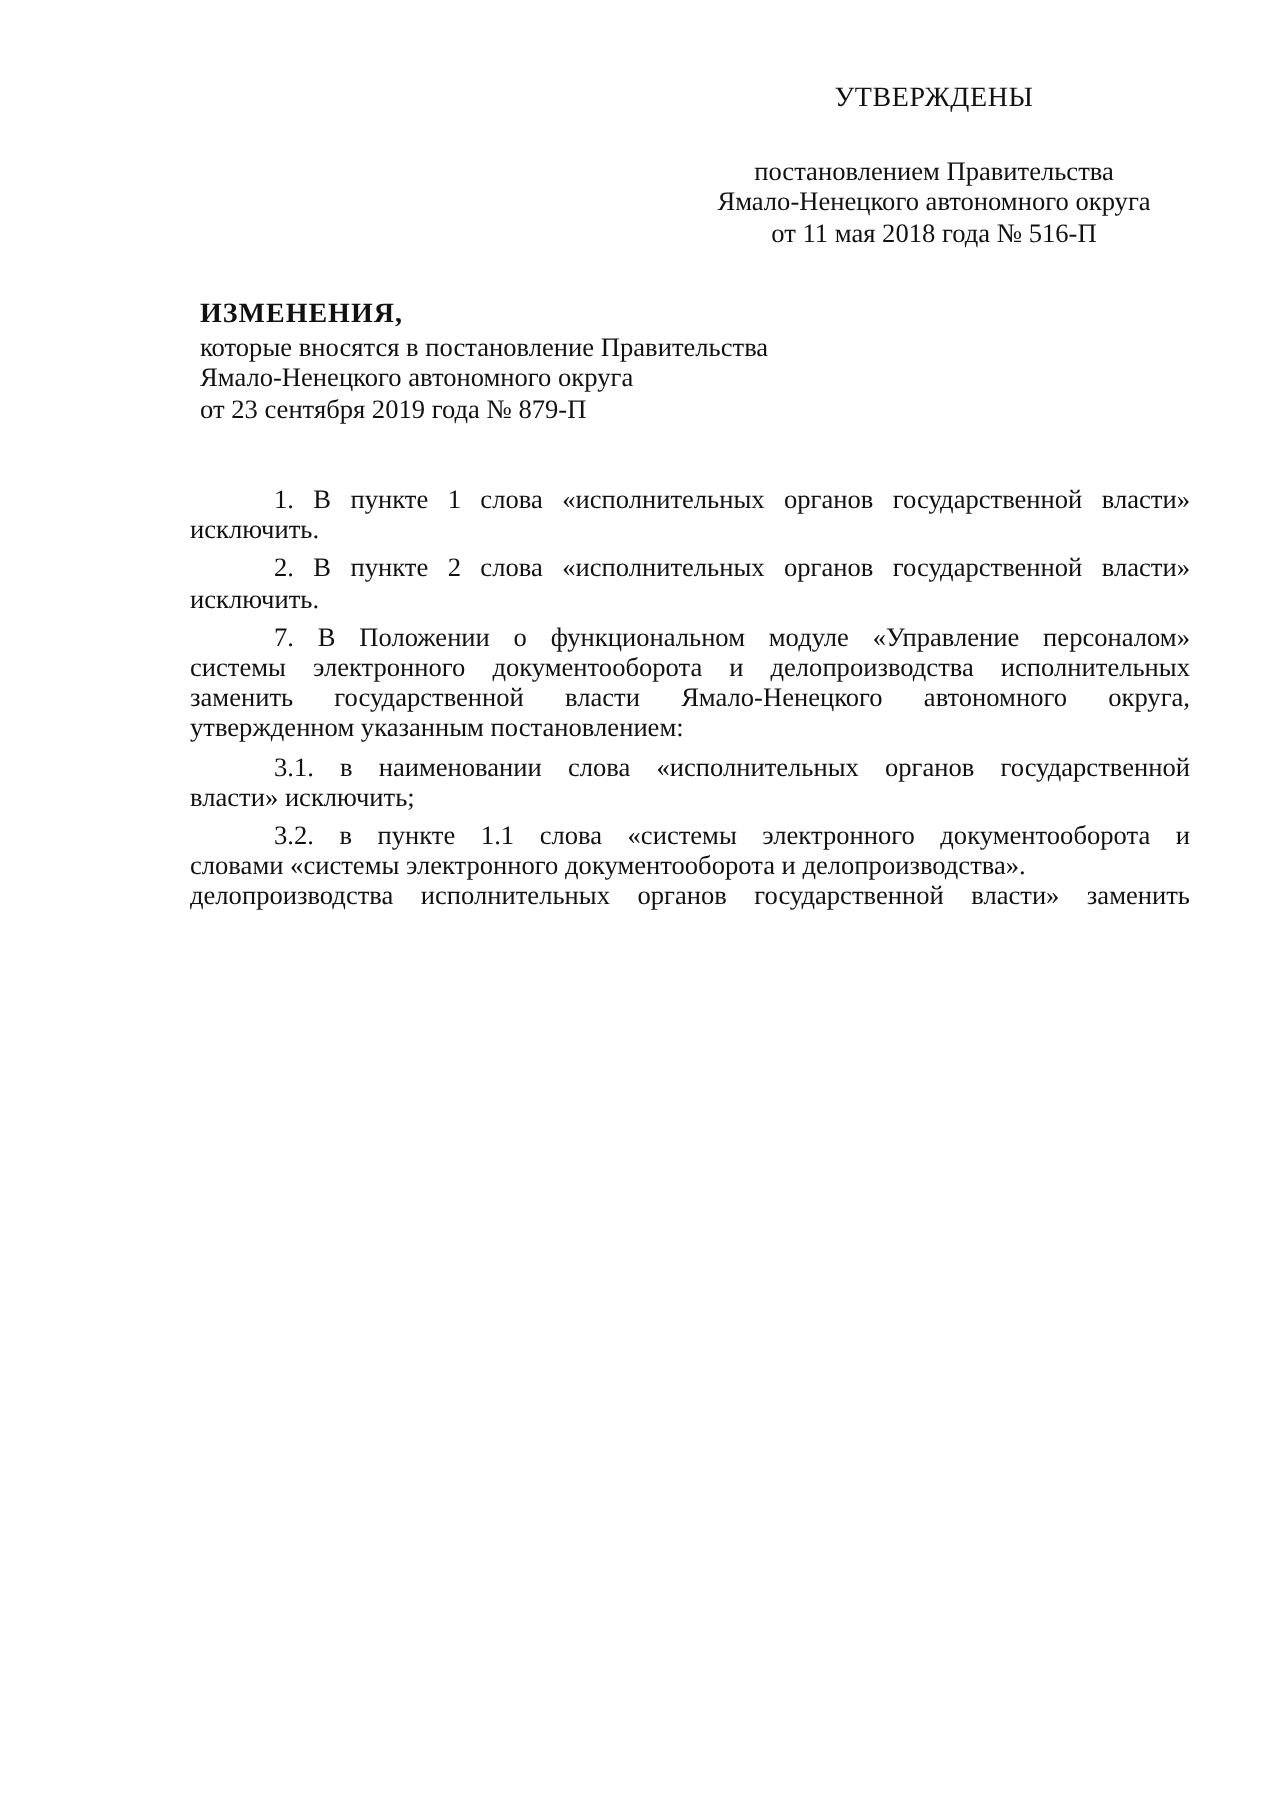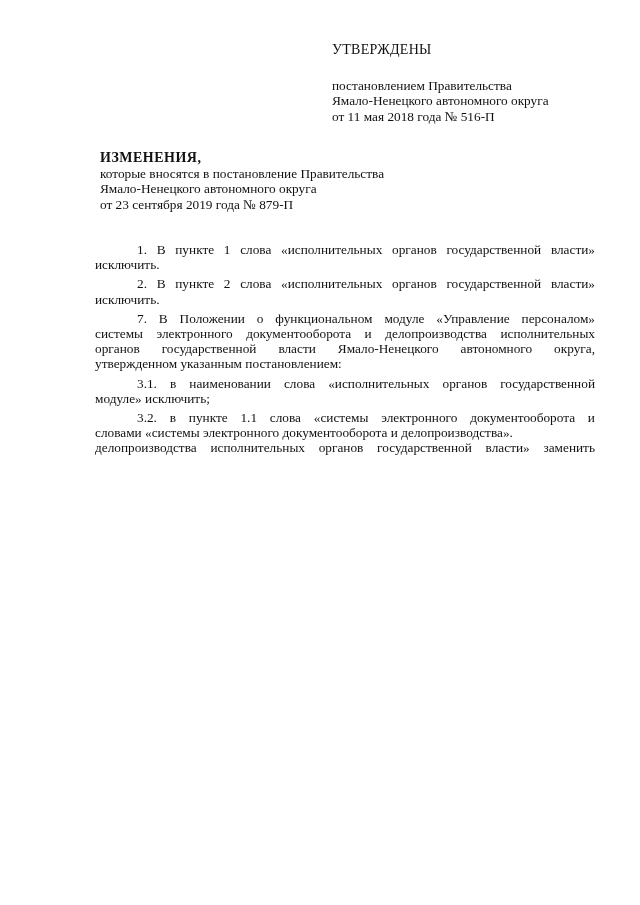--- a/index.html
+++ b/index.html
@@ -1,18 +1,18 @@
 <!DOCTYPE html>
 <html><head>
   <meta charset="utf-8">
   <style>
     html, body { margin: 0; padding: 0; background: #ffffff; }
     body { width: 640px; height: 905px; position: relative; overflow: hidden;
            font-family: "Liberation Serif", serif; color: #111; font-size: 13.3px; }
-    .approval { position: absolute; left: 332px; top: 42px; width: 270px; line-height: 15.5px; }
+    .approval { position: absolute; left: 332px; top: 42px; width: 270px; line-height: 15.5px; text-align: center; }
     .approval .head { font-size: 14px; letter-spacing: 0.3px; margin-bottom: 20px; }
     .approval .line { white-space: nowrap; }
     .title-block { position: absolute; left: 100px; top: 150px; width: 440px; text-align: left; line-height: 15.5px; }
     .title-block .title { font-weight: bold; font-size: 14px; letter-spacing: 0.5px; }
     .body { position: absolute; left: 91px; top: 238px; width: 508px; line-height: 15.2px; }
     .body p { margin: 4px; text-align: justify; text-align-last: left; }
     .body p.ind { text-indent: 42px; }
     .body .ln { display: block; text-align: justify; text-align-last: justify; white-space: normal; }
     .body .ln.last { text-align-last: left; }
   </style>
@@ -38,25 +38,25 @@
     <span class="ln">1. В пункте 1 слова «исполнительных органов государственной власти»</span>
     <span class="ln last" style="text-indent:0">исключить.</span>
   </p>
   <p class="ind">
     <span class="ln">2. В пункте 2 слова «исполнительных органов государственной власти»</span>
     <span class="ln last" style="text-indent:0">исключить.</span>
   </p>
   <p class="ind">
     <span class="ln">7. В Положении о функциональном модуле «Управление персоналом»</span>
     <span class="ln" style="text-indent:0">системы электронного документооборота и делопроизводства исполнительных</span>
-    <span class="ln" style="text-indent:0">органов государственной власти Ямало-Ненецкого автономного округа,</span>
+    <span class="ln" style="text-indent:0">заменить государственной власти Ямало-Ненецкого автономного округа,</span>
     <span class="ln last" style="text-indent:0">утвержденном указанным постановлением:</span>
   </p>
   <p class="ind">
     <span class="ln">3.1. в наименовании слова «исполнительных органов государственной</span>
-    <span class="ln last" style="text-indent:0">модуле» исключить;</span>
+    <span class="ln last" style="text-indent:0">власти» исключить;</span>
   </p>
   <p class="ind">
     <span class="ln">3.2. в пункте 1.1 слова «системы электронного документооборота и</span>
     <span class="ln last" style="text-indent:0">словами «системы электронного документооборота и делопроизводства».</span>
     <span class="ln" style="text-indent:0">делопроизводства исполнительных органов государственной власти» заменить</span>
   </p>
 </div>
 
 </body></html>

